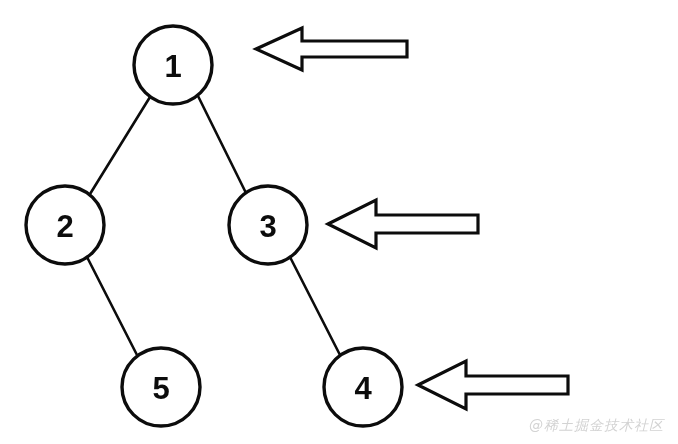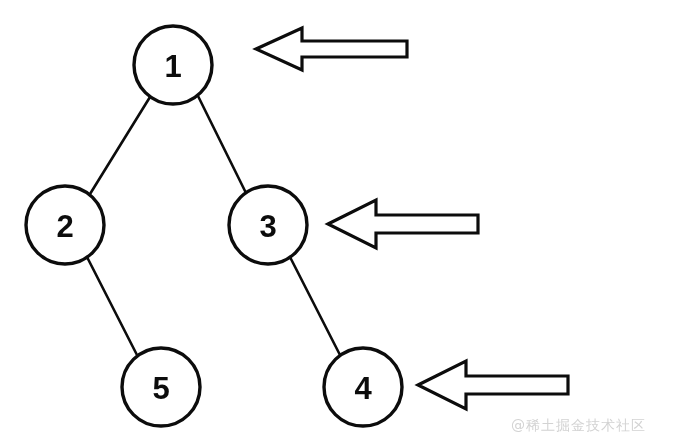--- a/index.html
+++ b/index.html
@@ -44,28 +44,29 @@
     dominant-baseline: central;
   }
   .arrow-shape {
     fill: #ffffff;
     stroke: #0c0c0c;
     stroke-width: 3.2;
     stroke-linejoin: miter;
   }
   .watermark {
     position: absolute;
-    right: 32px;
+    right: 14px;
     bottom: 9px;
     font-family: "DejaVu Sans", sans-serif;
     font-size: 14px;
     color: #d3d3d3;
     letter-spacing: 1px;
     white-space: nowrap;
     user-select: none;
+    font-style: italic;
   }
 </style>
 </head>
 <body>
 
 <div id="canvas">
   <svg id="diagram-svg" viewBox="0 0 678 444">
     <g id="edges-group">
         <line class="edge-line" x1="150" y1="97" x2="90" y2="194"></line>
         <line class="edge-line" x1="198" y1="96" x2="246" y2="193"></line>

